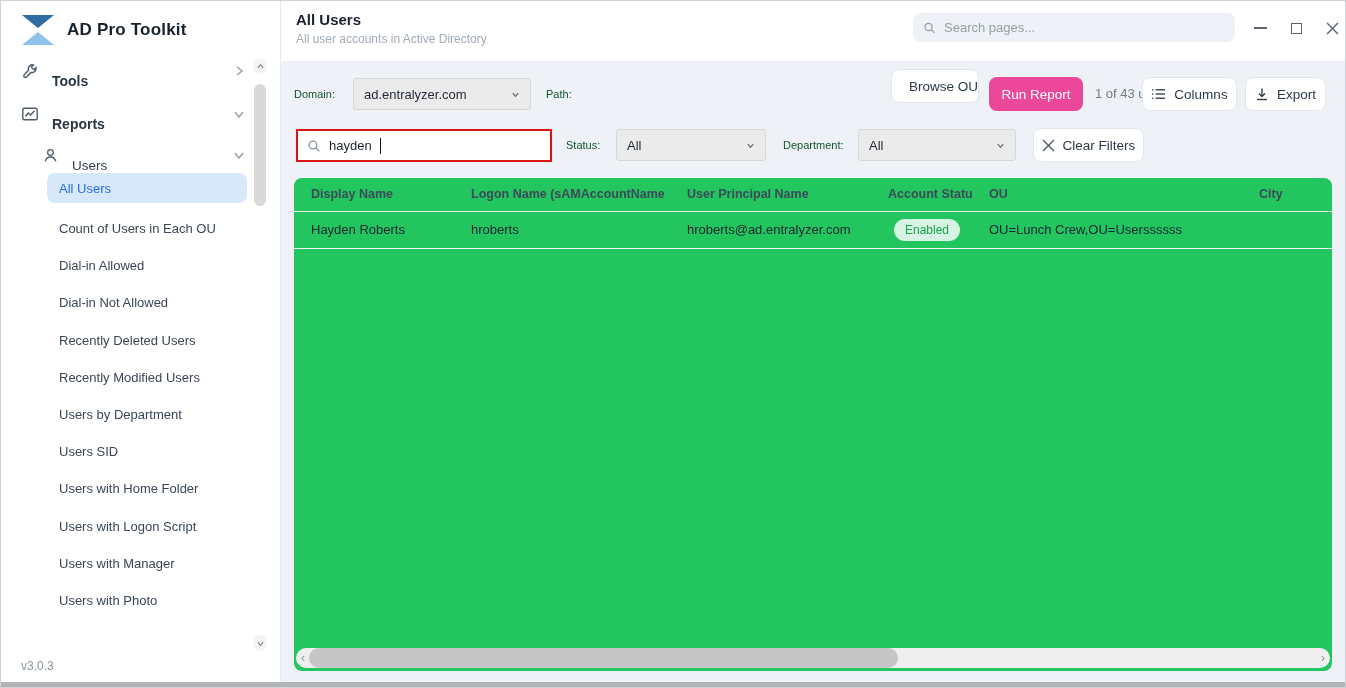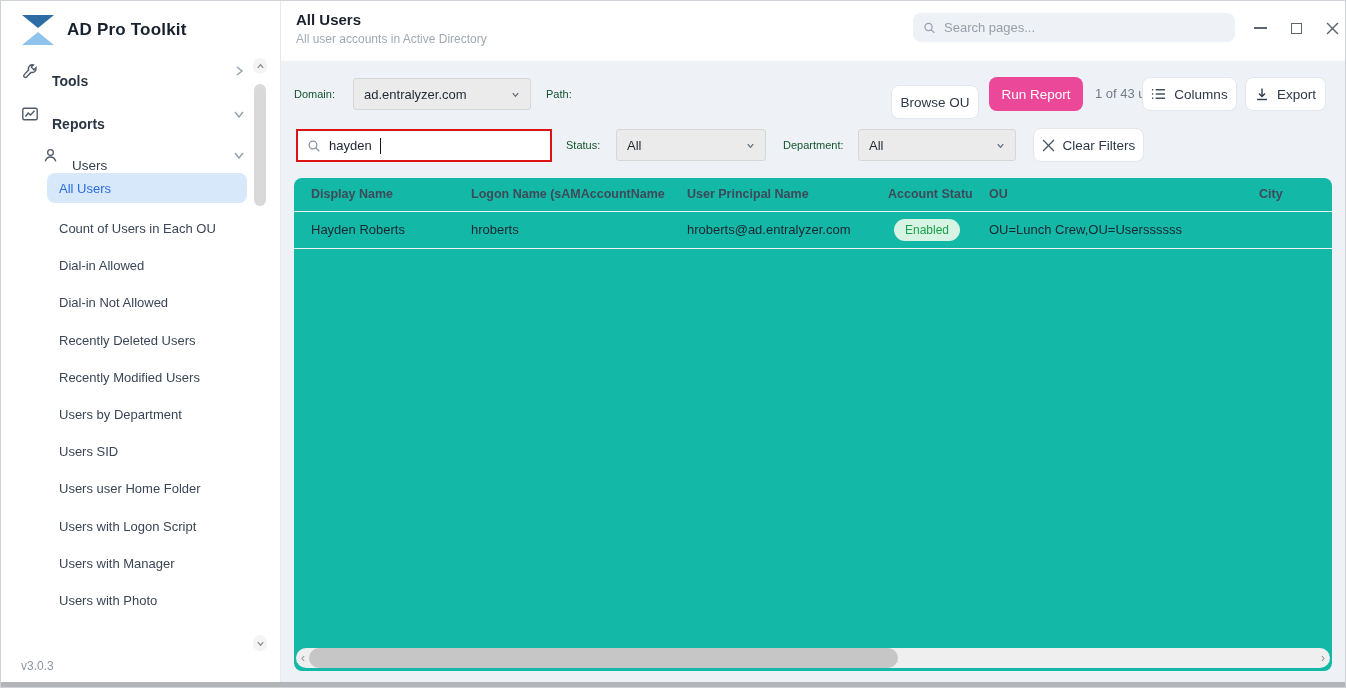--- a/index.html
+++ b/index.html
@@ -65,37 +65,37 @@
 
   .textinput { position:absolute; height:32px; background:#ffffff; border:1px solid #e1e5ea; border-radius:6px; display:flex; align-items:center; padding:0 12px; font-size:13px; color:#2a3542; }
 
   .btn { position:absolute; height:34px; background:#ffffff; border:1px solid #e3e7ed; border-radius:8px; display:flex; align-items:center; justify-content:center; gap:8px; font-size:13.5px; color:#2d3947; cursor:pointer; }
   .btn-primary { background:#ec4899; border:none; color:#ffffff; }
 
   .row1-domain-lbl { left:13px; top:77px; }
   .row1-domain-sel { left:72px; top:77px; width:178px; }
   .row1-path-lbl { left:265px; top:77px; }
   .row1-path-input { left:300px; top:77px; width:300px; }
-  .btn-browse { left:610px; top:84px; width:88px; }
+  .btn-browse { left:610px; top:68px; width:88px;justify-content:flex-end; }
   .btn-run { left:708px; top:76px; width:94px; }
   .result-count { position:absolute; left:814px; top:77px; line-height:32px; font-size:13px; color:#707c89; white-space:nowrap; width:50px; overflow:hidden; }
   .btn-columns { left:861px; top:76px; width:95px; z-index:2; }
   .btn-export { left:964px; top:76px; width:81px; }
 
   .search-red { position:absolute; left:15px; top:128px; width:256px; height:33px; background:#ffffff; border:2.5px solid #dc1414; display:flex; align-items:center; padding:4px 9px; gap:8px; }
   .search-red .qtext { font-size:13px; color:#1c2430; }
   .caret { display:inline-block; width:1.3px; height:16px; background:#111; }
   .row2-status-lbl { left:285px; top:128px; }
   .row2-status-sel { left:335px; top:128px; width:150px; }
   .row2-dept-lbl { left:502px; top:128px; }
   .row2-dept-sel { left:577px; top:128px; width:158px; }
   .btn-clear { left:752px; top:127px; width:111px; }
 
   
-  .card { position:absolute; left:13px; top:177px; width:1038px; bottom:11px; background:#14b8a6; border-radius:8px; }
+  .card { position:absolute; left:13px; top:177px; width:1038px; bottom:11px; background:#22c55e; border-radius:8px; }
   table { border-collapse:collapse; table-layout:fixed; width:100%; }
   col.c1{width:177px} col.c2{width:216px} col.c3{width:201px} col.c4{width:101px} col.c5{width:270px} col.c6{width:auto}
   th { text-align:left; font-size:12.5px; font-weight:600; color:#3e4a59; height:33px; padding:0; white-space:nowrap; overflow:hidden; border-bottom:1px solid #edf0f3; }
   td { font-size:13px; color:#1b2531; height:37px; padding:0; white-space:nowrap; overflow:hidden; border-bottom:1px solid #f0f2f5; }
   th:first-child, td:first-child { padding-left:17px; }
   .badge { display:inline-block; margin-left:6px; background:#d7f3e3; color:#17a34a; font-size:12px; padding:4px 11px; border-radius:11px; }
 
   .h-scrollbar { position:absolute; left:2px; right:2px; bottom:3px; height:20px; background:#efefef; border-radius:10px; display:flex; align-items:center; }
   .h-arrow { width:14px; text-align:center; color:#909090; font-size:12px; line-height:20px; cursor:pointer; user-select:none; }
   .h-arrow.right { position:absolute; right:0; }
@@ -155,21 +155,21 @@
 
   <div class="sub-list">
     <div class="sub-item selected">All Users</div>
     <div class="sub-item">Count of Users in Each OU</div>
     <div class="sub-item">Dial-in Allowed</div>
     <div class="sub-item">Dial-in Not Allowed</div>
     <div class="sub-item">Recently Deleted Users</div>
     <div class="sub-item">Recently Modified Users</div>
     <div class="sub-item">Users by Department</div>
     <div class="sub-item">Users SID</div>
-    <div class="sub-item">Users user Home Folder</div>
+    <div class="sub-item">Users with Home Folder</div>
     <div class="sub-item">Users with Logon Script</div>
     <div class="sub-item">Users with Manager</div>
     <div class="sub-item">Users with Photo</div>
   </div>
 
   <div class="version">v3.0.3</div>
 
   <div class="side-scroll">
     <div class="arrow up">
       <svg width="9" height="9" viewBox="0 0 10 10" fill="none" stroke="#8a8a8a" stroke-width="1.4">

